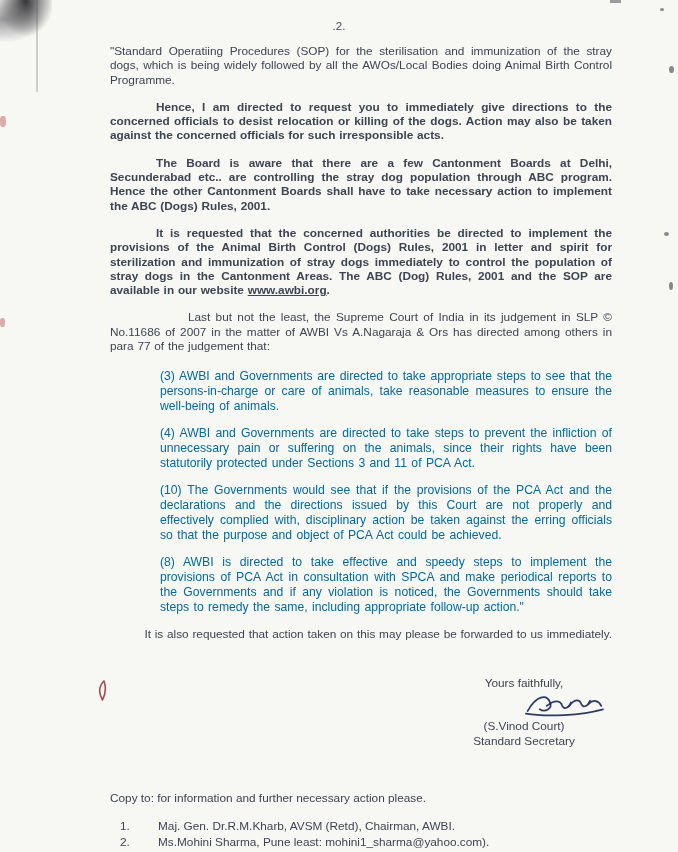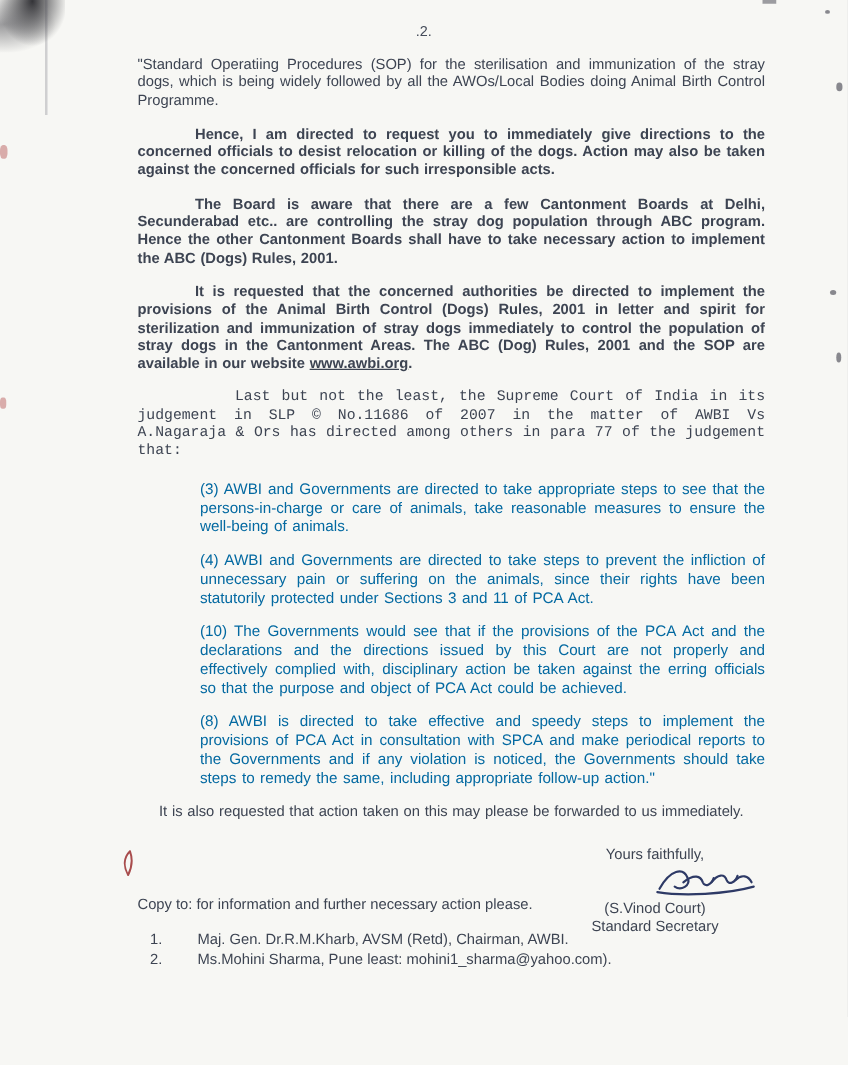--- a/index.html
+++ b/index.html
@@ -19,38 +19,38 @@
   .content {
     position:absolute; top:44px; left:110px; width:502px;
   }
   .para {
     margin:0 0 13px 0;
     font-size:11.8px; line-height:14.3px;
     text-align:justify;
     word-spacing:0.5px;
   }
   .indent    { text-indent:46px;font-weight:bold; }
-  .indent-lg { text-indent:78px; margin-bottom:16px;font-family:Liberation Mono, monospace; }
+  .indent-lg { text-indent:78px; margin-bottom:16px; }
   .link { text-decoration:underline; color:#3d4452; }
   .quote {
     margin:0 0 12px 50px;
     width:452px;
     font-size:12.2px; line-height:15px;
     text-align:justify;
     word-spacing:1px;
     color:#0369a1;
   }
-  .closing { margin-top:9px; text-align:center; }
+  .closing { margin-top:9px; text-align:right; }
   .sign-block {
     position:absolute; top:676px; right:64px; width:180px;
     text-align:center; font-size:11.8px; line-height:15px;
   }
   .signature { display:block; width:100px; height:26px; margin:1px 0 1px auto; }
   .copy-block {
-    position:absolute; top:716px; left:110px; width:502px;
+    position:absolute; top:791px; left:110px; width:502px;
     font-size:11.8px;
   }
   .copy-head { margin-bottom:13px; }
   .copy-row { display:flex; line-height:16px; }
   .copy-num { width:38px; padding-left:10px; flex:none; }
   .copy-txt { flex:1; }
   
   .artifact { position:absolute; pointer-events:none; }
   .corner-smudge {
     left:-6px; top:-8px; width:58px; height:50px;

